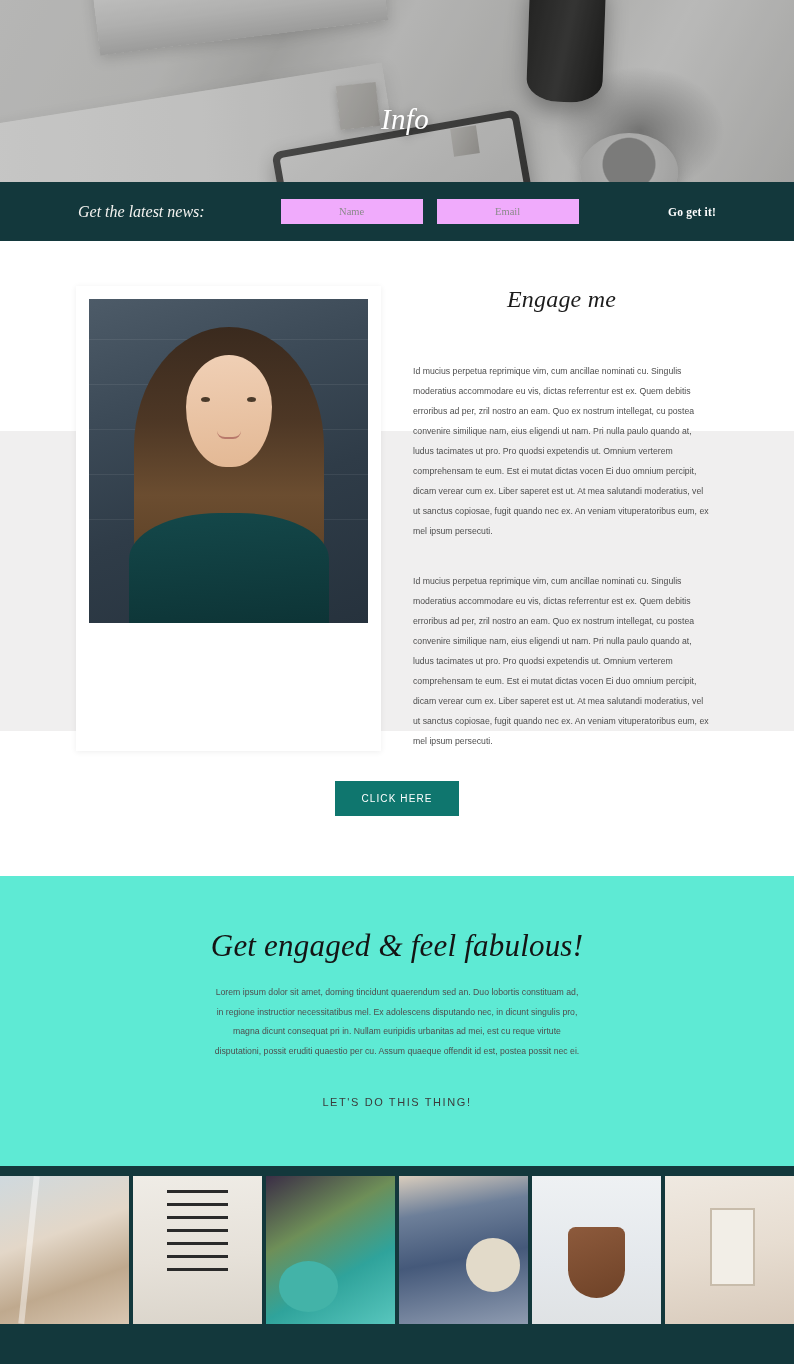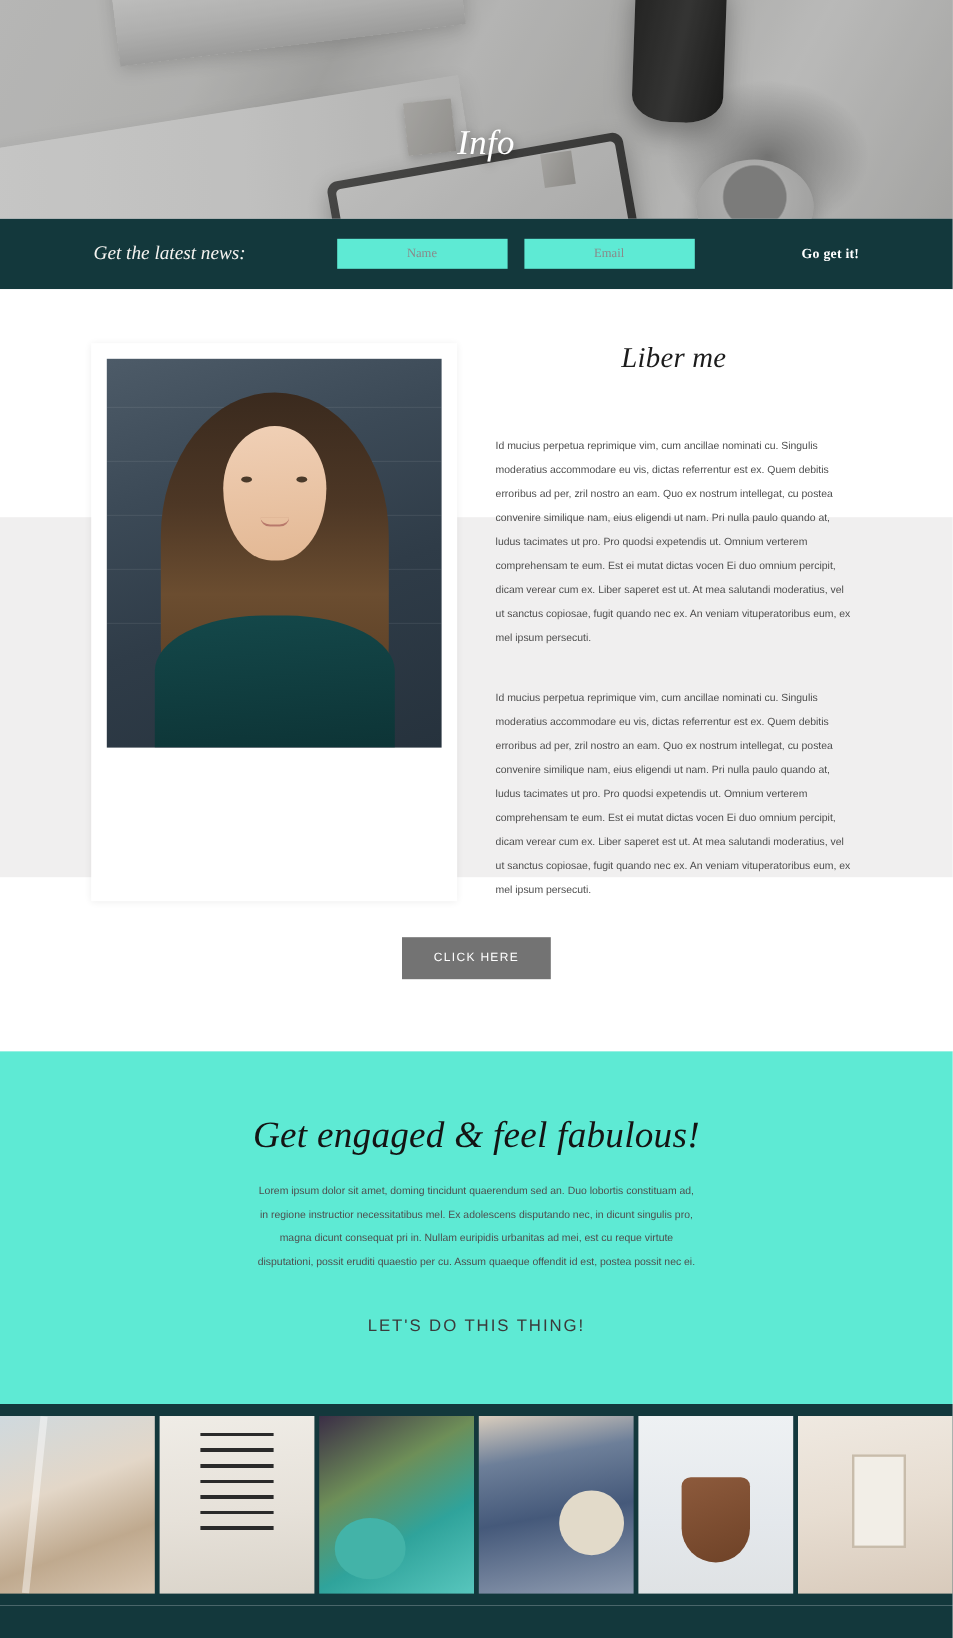--- a/index.html
+++ b/index.html
@@ -155,21 +155,21 @@
     font-family: "Liberation Serif", serif;
     font-style: italic;
     font-size: 16px;
     color: #f4f3f0;
     white-space: nowrap;
   }
   .news-fields { display: flex; gap: 14px; margin-left: 76px; }
   .news-input {
     width: 142px;
     height: 25px;
-    background: #5eead4;
+    background: #f0abfc;
     border: none;
     outline: none;
     text-align: center;
     font-family: "Liberation Serif", serif;
     font-size: 10.5px;
     color: #555;
   }
   .news-input::placeholder { color: #8a8a8a; font-family: "Liberation Serif", serif; }
   .news-btn {
     margin-left: auto;
@@ -266,21 +266,21 @@
   .about-p {
     font-size: 8.7px;
     line-height: 2.3;
     color: #4e4e4e;
     text-align: left;
   }
   .about-p + .about-p { margin-top: 30px; }
   .click-row { text-align: center; padding: 30px 0 60px 0; position: relative; z-index: 2; }
   .click-btn {
     display: inline-block;
-    background: #737373;
+    background: #0f766e;
     color: #ffffff;
     font-size: 10px;
     letter-spacing: 1.1px;
     padding: 12px 26px;
     border: none;
     cursor: pointer;
     font-family: "Liberation Sans", sans-serif;
   }
 
   
@@ -298,21 +298,21 @@
   }
   .engaged-p {
     margin: 19px auto 0 auto;
     width: 370px;
     font-size: 8.7px;
     line-height: 2.25;
     color: #4e4e4e;
   }
   .engaged-cta {
     margin-top: 34px;
-    font-size: 14px;
+    font-size: 11px;
     letter-spacing: 1.6px;
     color: #3b3b3b;
     cursor: pointer;
     display: inline-block;
   }
 
   
   .gallery {
     background: #13383c;
     padding: 10px 0;
@@ -381,21 +381,21 @@
           <div class="brickrow" style="top:220px"></div>
           <div class="p-hair"></div>
           <div class="p-face"></div>
           <div class="p-eye l"></div>
           <div class="p-eye r"></div>
           <div class="p-smile"></div>
           <div class="p-body"></div>
         </div>
       </div>
       <div class="about-right">
-        <div class="about-title">Liber me</div>
+        <div class="about-title">Engage me</div>
         <p class="about-p">Id mucius perpetua reprimique vim, cum ancillae nominati cu. Singulis moderatius accommodare eu vis, dictas referrentur est ex. Quem debitis erroribus ad per, zril nostro an eam. Quo ex nostrum intellegat, cu postea convenire similique nam, eius eligendi ut nam. Pri nulla paulo quando at, ludus tacimates ut pro. Pro quodsi expetendis ut. Omnium verterem comprehensam te eum. Est ei mutat dictas vocen Ei duo omnium percipit, dicam verear cum ex. Liber saperet est ut. At mea salutandi moderatius, vel ut sanctus copiosae, fugit quando nec ex. An veniam vituperatoribus eum, ex mel ipsum persecuti.</p>
         <p class="about-p">Id mucius perpetua reprimique vim, cum ancillae nominati cu. Singulis moderatius accommodare eu vis, dictas referrentur est ex. Quem debitis erroribus ad per, zril nostro an eam. Quo ex nostrum intellegat, cu postea convenire similique nam, eius eligendi ut nam. Pri nulla paulo quando at, ludus tacimates ut pro. Pro quodsi expetendis ut. Omnium verterem comprehensam te eum. Est ei mutat dictas vocen Ei duo omnium percipit, dicam verear cum ex. Liber saperet est ut. At mea salutandi moderatius, vel ut sanctus copiosae, fugit quando nec ex. An veniam vituperatoribus eum, ex mel ipsum persecuti.</p>
       </div>
     </div>
     <div class="click-row">
       <button class="click-btn">CLICK HERE</button>
     </div>
   </div>
 
   <div class="engaged">

